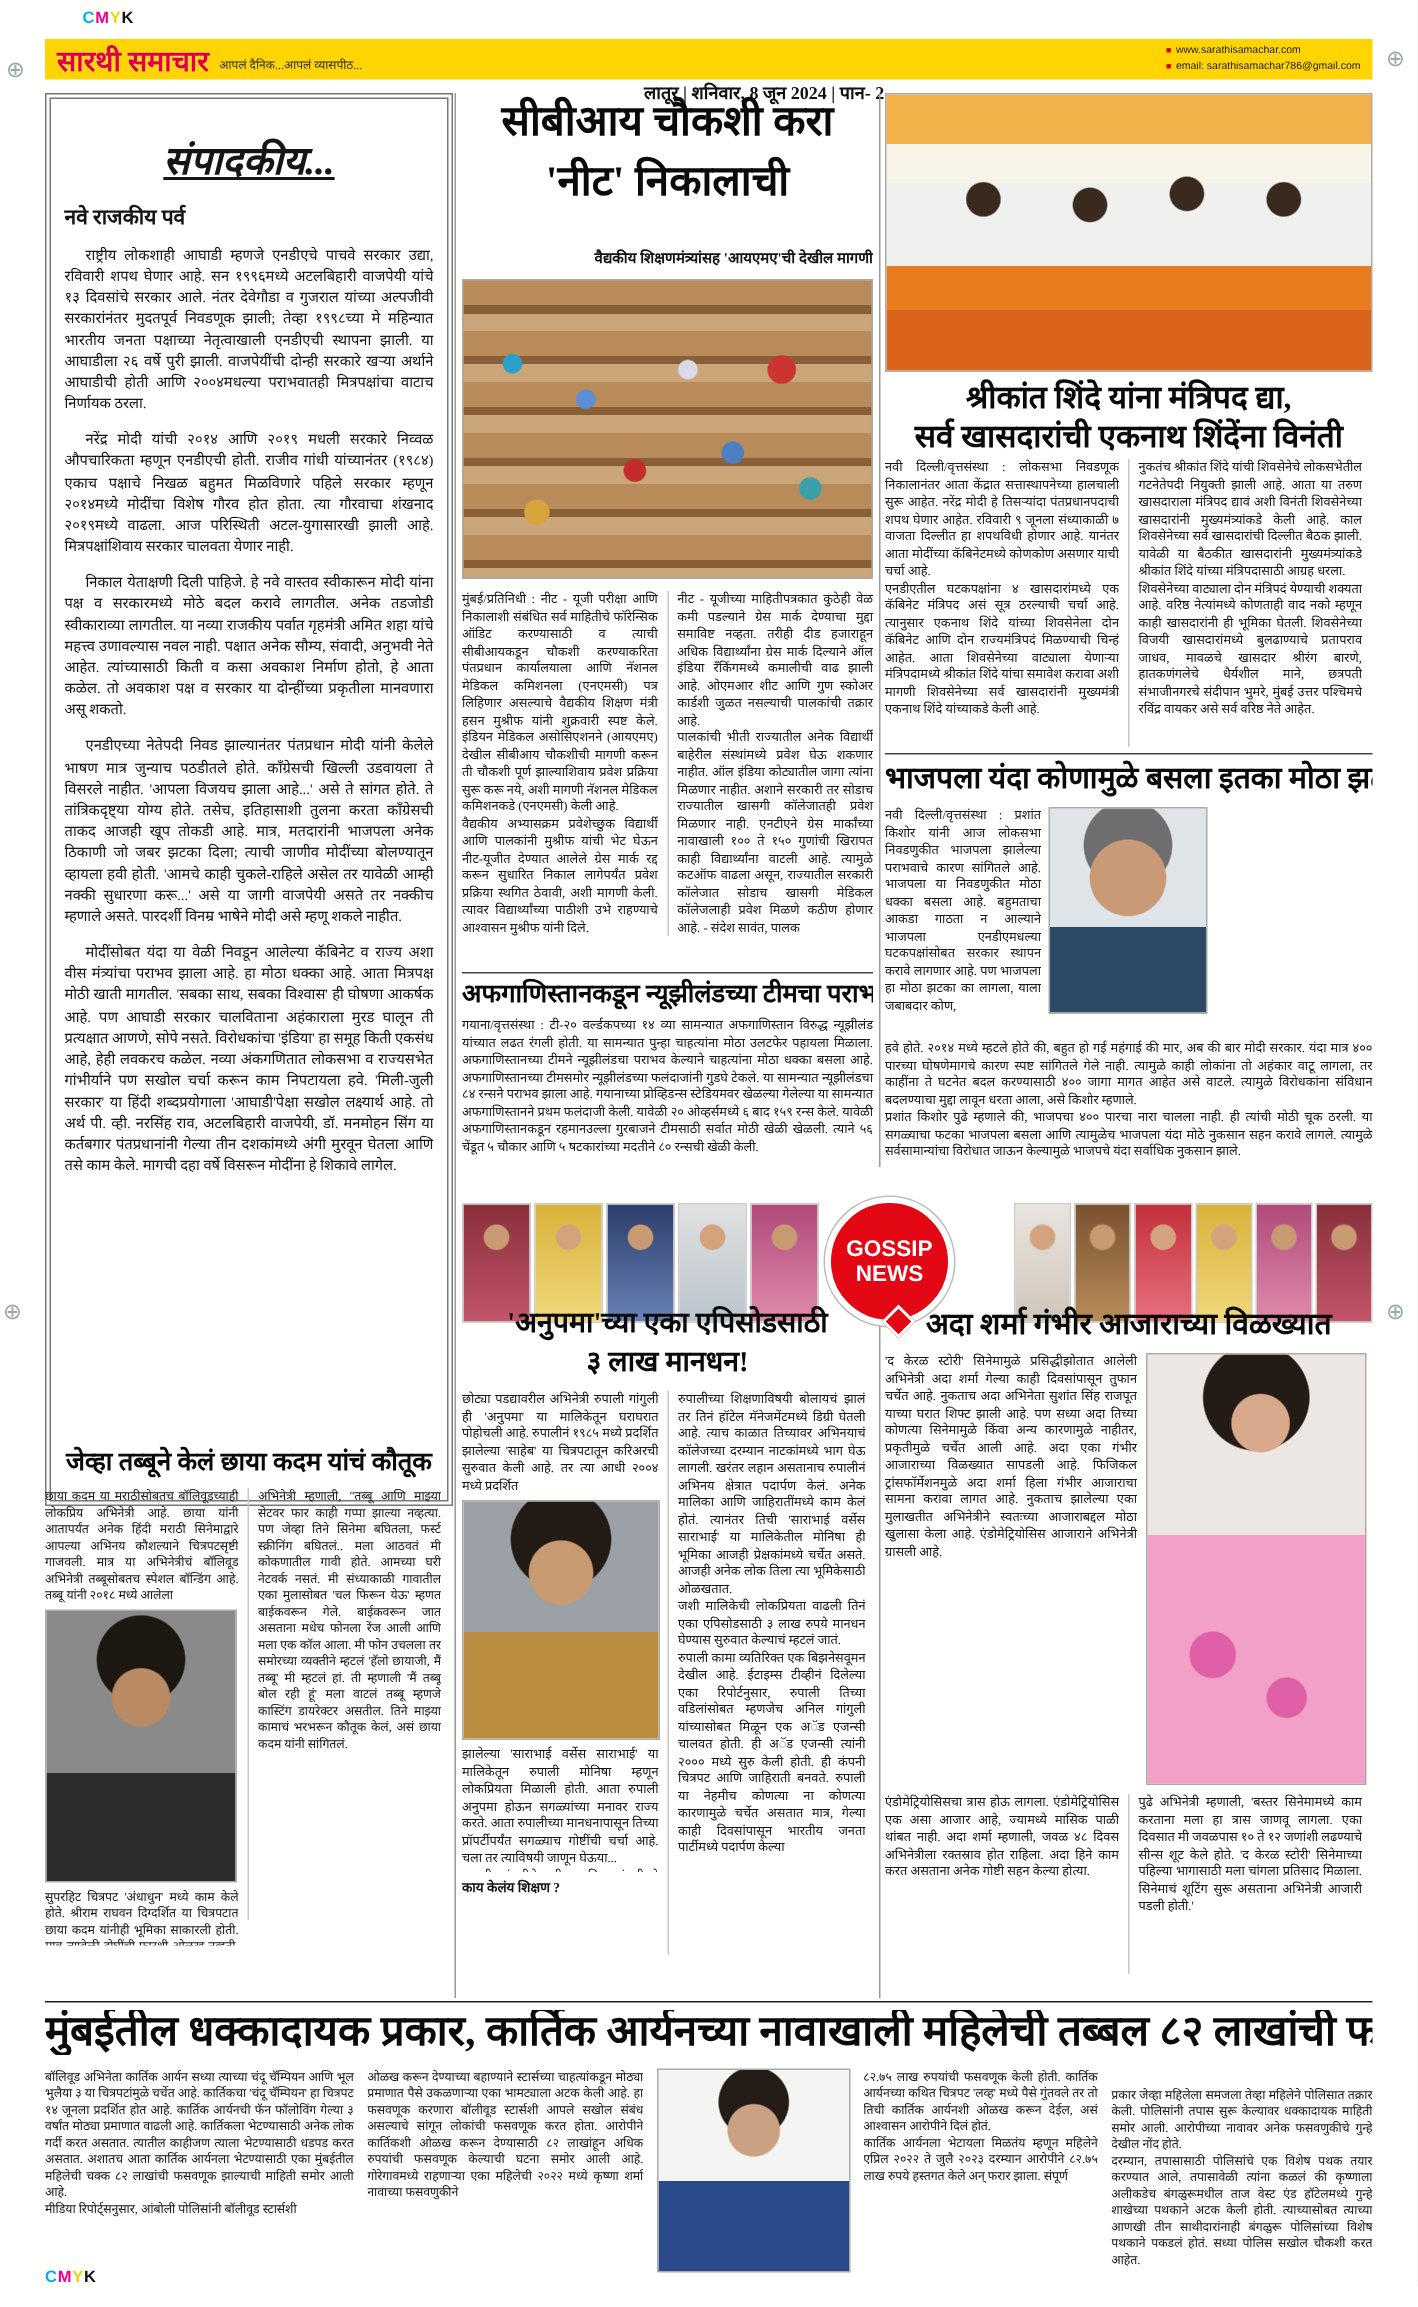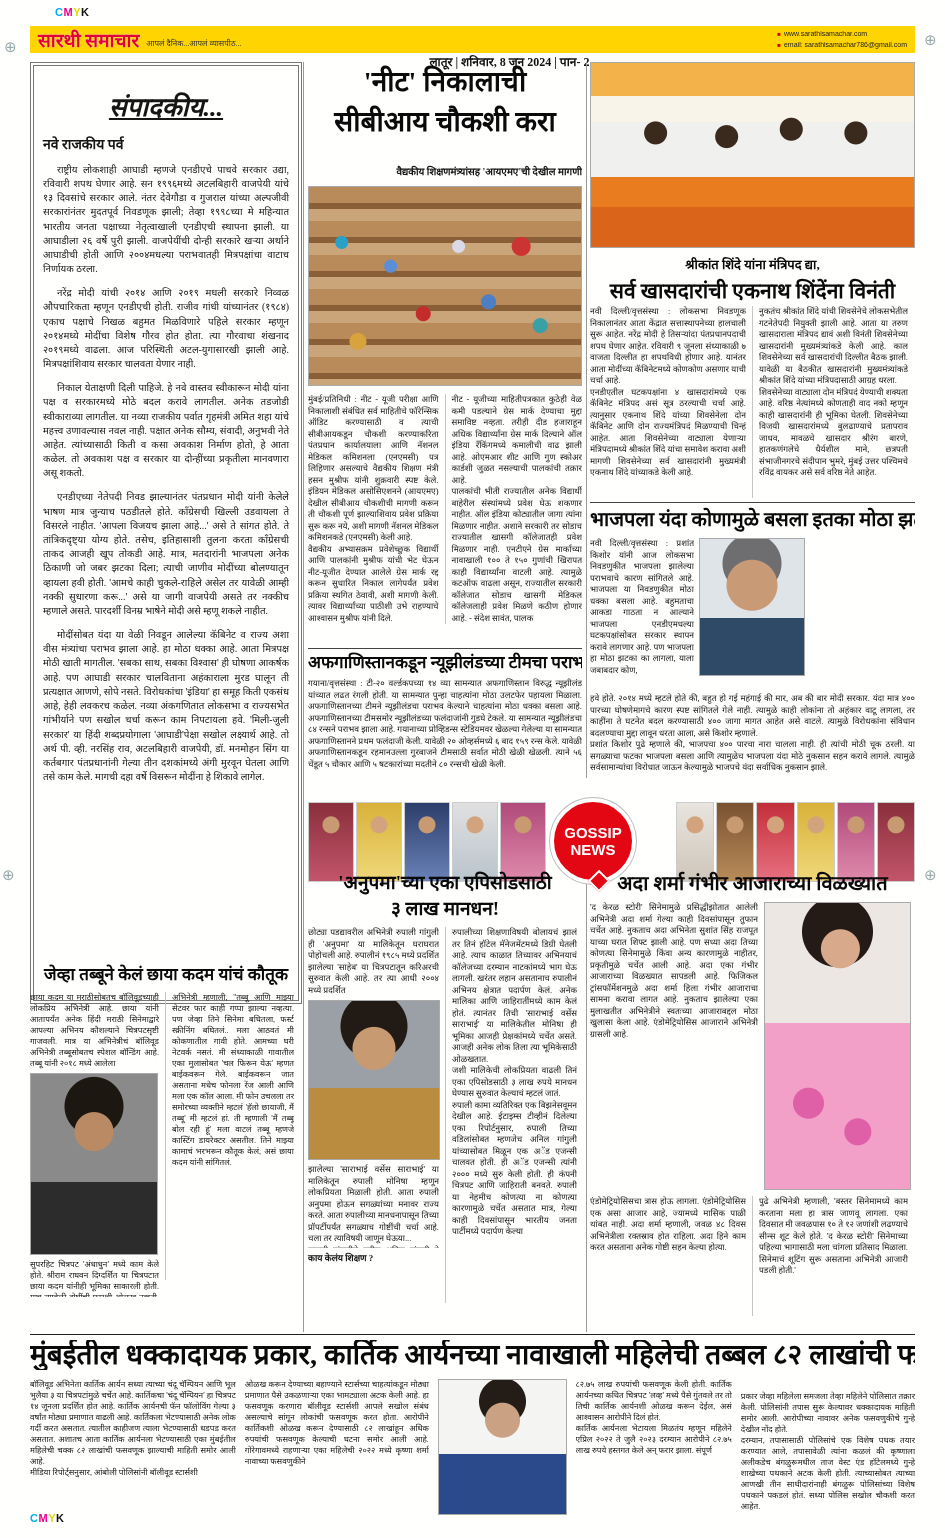--- a/index.html
+++ b/index.html
@@ -177,22 +177,22 @@
       <div id="ed-heading">नवे राजकीय पर्व</div>
       <p class="bt">राष्ट्रीय लोकशाही आघाडी म्हणजे एनडीएचे पाचवे सरकार उद्या, रविवारी शपथ घेणार आहे. सन १९९६मध्ये अटलबिहारी वाजपेयी यांचे १३ दिवसांचे सरकार आले. नंतर देवेगौडा व गुजराल यांच्या अल्पजीवी सरकारांनंतर मुदतपूर्व निवडणूक झाली; तेव्हा १९९८च्या मे महिन्यात भारतीय जनता पक्षाच्या नेतृत्वाखाली एनडीएची स्थापना झाली. या आघाडीला २६ वर्षे पुरी झाली. वाजपेयींची दोन्ही सरकारे खऱ्या अर्थाने आघाडीची होती आणि २००४मधल्या पराभवातही मित्रपक्षांचा वाटाच निर्णायक ठरला.</p>
       <p class="bt">नरेंद्र मोदी यांची २०१४ आणि २०१९ मधली सरकारे निव्वळ औपचारिकता म्हणून एनडीएची होती. राजीव गांधी यांच्यानंतर (१९८४) एकाच पक्षाचे निखळ बहुमत मिळविणारे पहिले सरकार म्हणून २०१४मध्ये मोदींचा विशेष गौरव होत होता. त्या गौरवाचा शंखनाद २०१९मध्ये वाढला. आज परिस्थिती अटल-युगासारखी झाली आहे. मित्रपक्षांशिवाय सरकार चालवता येणार नाही.</p>
       <p class="bt">निकाल येताक्षणी दिली पाहिजे. हे नवे वास्तव स्वीकारून मोदी यांना पक्ष व सरकारमध्ये मोठे बदल करावे लागतील. अनेक तडजोडी स्वीकाराव्या लागतील. या नव्या राजकीय पर्वात गृहमंत्री अमित शहा यांचे महत्त्व उणावल्यास नवल नाही. पक्षात अनेक सौम्य, संवादी, अनुभवी नेते आहेत. त्यांच्यासाठी किती व कसा अवकाश निर्माण होतो, हे आता कळेल. तो अवकाश पक्ष व सरकार या दोन्हींच्या प्रकृतीला मानवणारा असू शकतो.</p>
       <p class="bt">एनडीएच्या नेतेपदी निवड झाल्यानंतर पंतप्रधान मोदी यांनी केलेले भाषण मात्र जुन्याच पठडीतले होते. काँग्रेसची खिल्ली उडवायला ते विसरले नाहीत. 'आपला विजयच झाला आहे...' असे ते सांगत होते. ते तांत्रिकदृष्ट्या योग्य होते. तसेच, इतिहासाशी तुलना करता काँग्रेसची ताकद आजही खूप तोकडी आहे. मात्र, मतदारांनी भाजपला अनेक ठिकाणी जो जबर झटका दिला; त्याची जाणीव मोदींच्या बोलण्यातून व्हायला हवी होती. 'आमचे काही चुकले-राहिले असेल तर यावेळी आम्ही नक्की सुधारणा करू...' असे या जागी वाजपेयी असते तर नक्कीच म्हणाले असते. पारदर्शी विनम्र भाषेने मोदी असे म्हणू शकले नाहीत.</p>
       <p class="bt">मोदींसोबत यंदा या वेळी निवडून आलेल्या कॅबिनेट व राज्य अशा वीस मंत्र्यांचा पराभव झाला आहे. हा मोठा धक्का आहे. आता मित्रपक्ष मोठी खाती मागतील. 'सबका साथ, सबका विश्वास' ही घोषणा आकर्षक आहे. पण आघाडी सरकार चालविताना अहंकाराला मुरड घालून ती प्रत्यक्षात आणणे, सोपे नसते. विरोधकांचा 'इंडिया' हा समूह किती एकसंध आहे, हेही लवकरच कळेल. नव्या अंकगणितात लोकसभा व राज्यसभेत गांभीर्याने पण सखोल चर्चा करून काम निपटायला हवे. 'मिली-जुली सरकार' या हिंदी शब्दप्रयोगाला 'आघाडी'पेक्षा सखोल लक्ष्यार्थ आहे. तो अर्थ पी. व्ही. नरसिंह राव, अटलबिहारी वाजपेयी, डॉ. मनमोहन सिंग या कर्तबगार पंतप्रधानांनी गेल्या तीन दशकांमध्ये अंगी मुरवून घेतला आणि तसे काम केले. मागची दहा वर्षे विसरून मोदींना हे शिकावे लागेल.</p>
     </div>
   </div>
 
   <div class="abs" id="neet-head">
+    <div class="headline art-head-xl">सीबीआय चौकशी करा</div>
     <div class="headline art-head-xl">'नीट' निकालाची</div>
-    <div class="headline art-head-xl">सीबीआय चौकशी करा</div>
     <div id="neet-sub">वैद्यकीय शिक्षणमंत्र्यांसह 'आयएमए'ची देखील मागणी</div>
   </div>
   <div class="abs photo" id="neet-photo"></div>
   <div class="abs" id="neet-body">
     <div class="cols">
       <div class="bt">मुंबई/प्रतिनिधी : नीट - यूजी परीक्षा आणि निकालाशी संबंधित सर्व माहितीचे फॉरेन्सिक ऑडिट करण्यासाठी व त्याची सीबीआयकडून चौकशी करण्याकरिता पंतप्रधान कार्यालयाला आणि नॅशनल मेडिकल कमिशनला (एनएमसी) पत्र लिहिणार असल्याचे वैद्यकीय शिक्षण मंत्री हसन मुश्रीफ यांनी शुक्रवारी स्पष्ट केले. इंडियन मेडिकल असोसिएशनने (आयएमए) देखील सीबीआय चौकशीची मागणी करून ती चौकशी पूर्ण झाल्याशिवाय प्रवेश प्रक्रिया सुरू करू नये, अशी मागणी नॅशनल मेडिकल कमिशनकडे (एनएमसी) केली आहे.
 वैद्यकीय अभ्यासक्रम प्रवेशेच्छुक विद्यार्थी आणि पालकांनी मुश्रीफ यांची भेट घेऊन नीट-यूजीत देण्यात आलेले ग्रेस मार्क रद्द करून सुधारित निकाल लागेपर्यंत प्रवेश प्रक्रिया स्थगित ठेवावी, अशी मागणी केली. त्यावर विद्यार्थ्यांच्या पाठीशी उभे राहण्याचे आश्वासन मुश्रीफ यांनी दिले.</div>
       <div class="bt">नीट - यूजीच्या माहितीपत्रकात कुठेही वेळ कमी पडल्याने ग्रेस मार्क देण्याचा मुद्दा समाविष्ट नव्हता. तरीही दीड हजाराहून अधिक विद्यार्थ्यांना ग्रेस मार्क दिल्याने ऑल इंडिया रँकिंगमध्ये कमालीची वाढ झाली आहे. ओएमआर शीट आणि गुण स्कोअर कार्डशी जुळत नसल्याची पालकांची तक्रार आहे.
 पालकांची भीती राज्यातील अनेक विद्यार्थी बाहेरील संस्थांमध्ये प्रवेश घेऊ शकणार नाहीत. ऑल इंडिया कोट्यातील जागा त्यांना मिळणार नाहीत. अशाने सरकारी तर सोडाच राज्यातील खासगी कॉलेजातही प्रवेश मिळणार नाही. एनटीएने ग्रेस मार्कांच्या नावाखाली १०० ते १५० गुणांची खिरापत काही विद्यार्थ्यांना वाटली आहे. त्यामुळे कटऑफ वाढला असून, राज्यातील सरकारी कॉलेजात सोडाच खासगी मेडिकल कॉलेजलाही प्रवेश मिळणे कठीण होणार आहे. - संदेश सावंत, पालक</div>
     </div>
@@ -238,21 +238,21 @@
         <div class="subhead-inline">काय केलंय शिक्षण ?</div>
       </div>
       <div class="bt" style="width:125px;">रुपालीच्या शिक्षणाविषयी बोलायचं झालं तर तिनं हॉटेल मॅनेजमेंटमध्ये डिग्री घेतली आहे. त्याच काळात तिच्यावर अभिनयाचं कॉलेजच्या दरम्यान नाटकांमध्ये भाग घेऊ लागली. खरंतर लहान असतानाच रुपालीनं अभिनय क्षेत्रात पदार्पण केलं. अनेक मालिका आणि जाहिरातींमध्ये काम केलं होतं. त्यानंतर तिची 'साराभाई वर्सेस साराभाई' या मालिकेतील मोनिषा ही भूमिका आजही प्रेक्षकांमध्ये चर्चेत असते. आजही अनेक लोक तिला त्या भूमिकेसाठी ओळखतात.
 जशी मालिकेची लोकप्रियता वाढली तिनं एका एपिसोडसाठी ३ लाख रुपये मानधन घेण्यास सुरुवात केल्याचं म्हटलं जातं.
 रुपाली कामा व्यतिरिक्त एक बिझनेसवूमन देखील आहे. ईटाइम्स टीव्हीनं दिलेल्या एका रिपोर्टनुसार, रुपाली तिच्या वडिलांसोबत म्हणजेच अनिल गांगुली यांच्यासोबत मिळून एक अॅड एजन्सी चालवत होती. ही अॅड एजन्सी त्यांनी २००० मध्ये सुरु केली होती. ही कंपनी चित्रपट आणि जाहिराती बनवते. रुपाली या नेहमीच कोणत्या ना कोणत्या कारणामुळे चर्चेत असतात मात्र, गेल्या काही दिवसांपासून भारतीय जनता पार्टीमध्ये पदार्पण केल्या</div>
     </div>
   </div>
 
   <div class="abs photo" id="rally-photo"></div>
   <div class="abs" id="shinde-head">
-    <div class="headline art-head-lg" style="font-size:13px;">श्रीकांत शिंदे यांना मंत्रिपद द्या,</div>
+    <div class="headline art-head-lg" style="font-size:21px;">श्रीकांत शिंदे यांना मंत्रिपद द्या,</div>
     <div class="headline art-head-lg" style="font-size:21px;">सर्व खासदारांची एकनाथ शिंदेंना विनंती</div>
   </div>
   <div class="abs" id="shinde-body">
     <div class="cols">
       <div class="bt" style="height:192px;">नवी दिल्ली/वृत्तसंस्था : लोकसभा निवडणूक निकालानंतर आता केंद्रात सत्तास्थापनेच्या हालचाली सुरू आहेत. नरेंद्र मोदी हे तिसऱ्यांदा पंतप्रधानपदाची शपथ घेणार आहेत. रविवारी ९ जूनला संध्याकाळी ७ वाजता दिल्लीत हा शपथविधी होणार आहे. यानंतर आता मोदींच्या कॅबिनेटमध्ये कोणकोण असणार याची चर्चा आहे.
 एनडीएतील घटकपक्षांना ४ खासदारांमध्ये एक कॅबिनेट मंत्रिपद असं सूत्र ठरल्याची चर्चा आहे. त्यानुसार एकनाथ शिंदे यांच्या शिवसेनेला दोन कॅबिनेट आणि दोन राज्यमंत्रिपदं मिळण्याची चिन्हं आहेत. आता शिवसेनेच्या वाट्याला येणाऱ्या मंत्रिपदामध्ये श्रीकांत शिंदे यांचा समावेश करावा अशी मागणी शिवसेनेच्या सर्व खासदारांनी मुख्यमंत्री एकनाथ शिंदे यांच्याकडे केली आहे.</div>
       <div class="bt" style="height:192px;width:149px;">नुकतंच श्रीकांत शिंदे यांची शिवसेनेचे लोकसभेतील गटनेतेपदी नियुक्ती झाली आहे. आता या तरुण खासदाराला मंत्रिपद द्यावं अशी विनंती शिवसेनेच्या खासदारांनी मुख्यमंत्र्यांकडे केली आहे. काल शिवसेनेच्या सर्व खासदारांची दिल्लीत बैठक झाली. यावेळी या बैठकीत खासदारांनी मुख्यमंत्र्यांकडे श्रीकांत शिंदे यांच्या मंत्रिपदासाठी आग्रह धरला.
 शिवसेनेच्या वाट्याला दोन मंत्रिपदं येण्याची शक्यता आहे. वरिष्ठ नेत्यांमध्ये कोणताही वाद नको म्हणून काही खासदारांनी ही भूमिका घेतली. शिवसेनेच्या विजयी खासदारांमध्ये बुलढाण्याचे प्रतापराव जाधव, मावळचे खासदार श्रीरंग बारणे, हातकणंगलेचे धैर्यशील माने, छत्रपती संभाजीनगरचे संदीपान भुमरे, मुंबई उत्तर पश्चिमचे रविंद्र वायकर असे सर्व वरिष्ठ नेते आहेत.</div>
     </div>
   </div>

